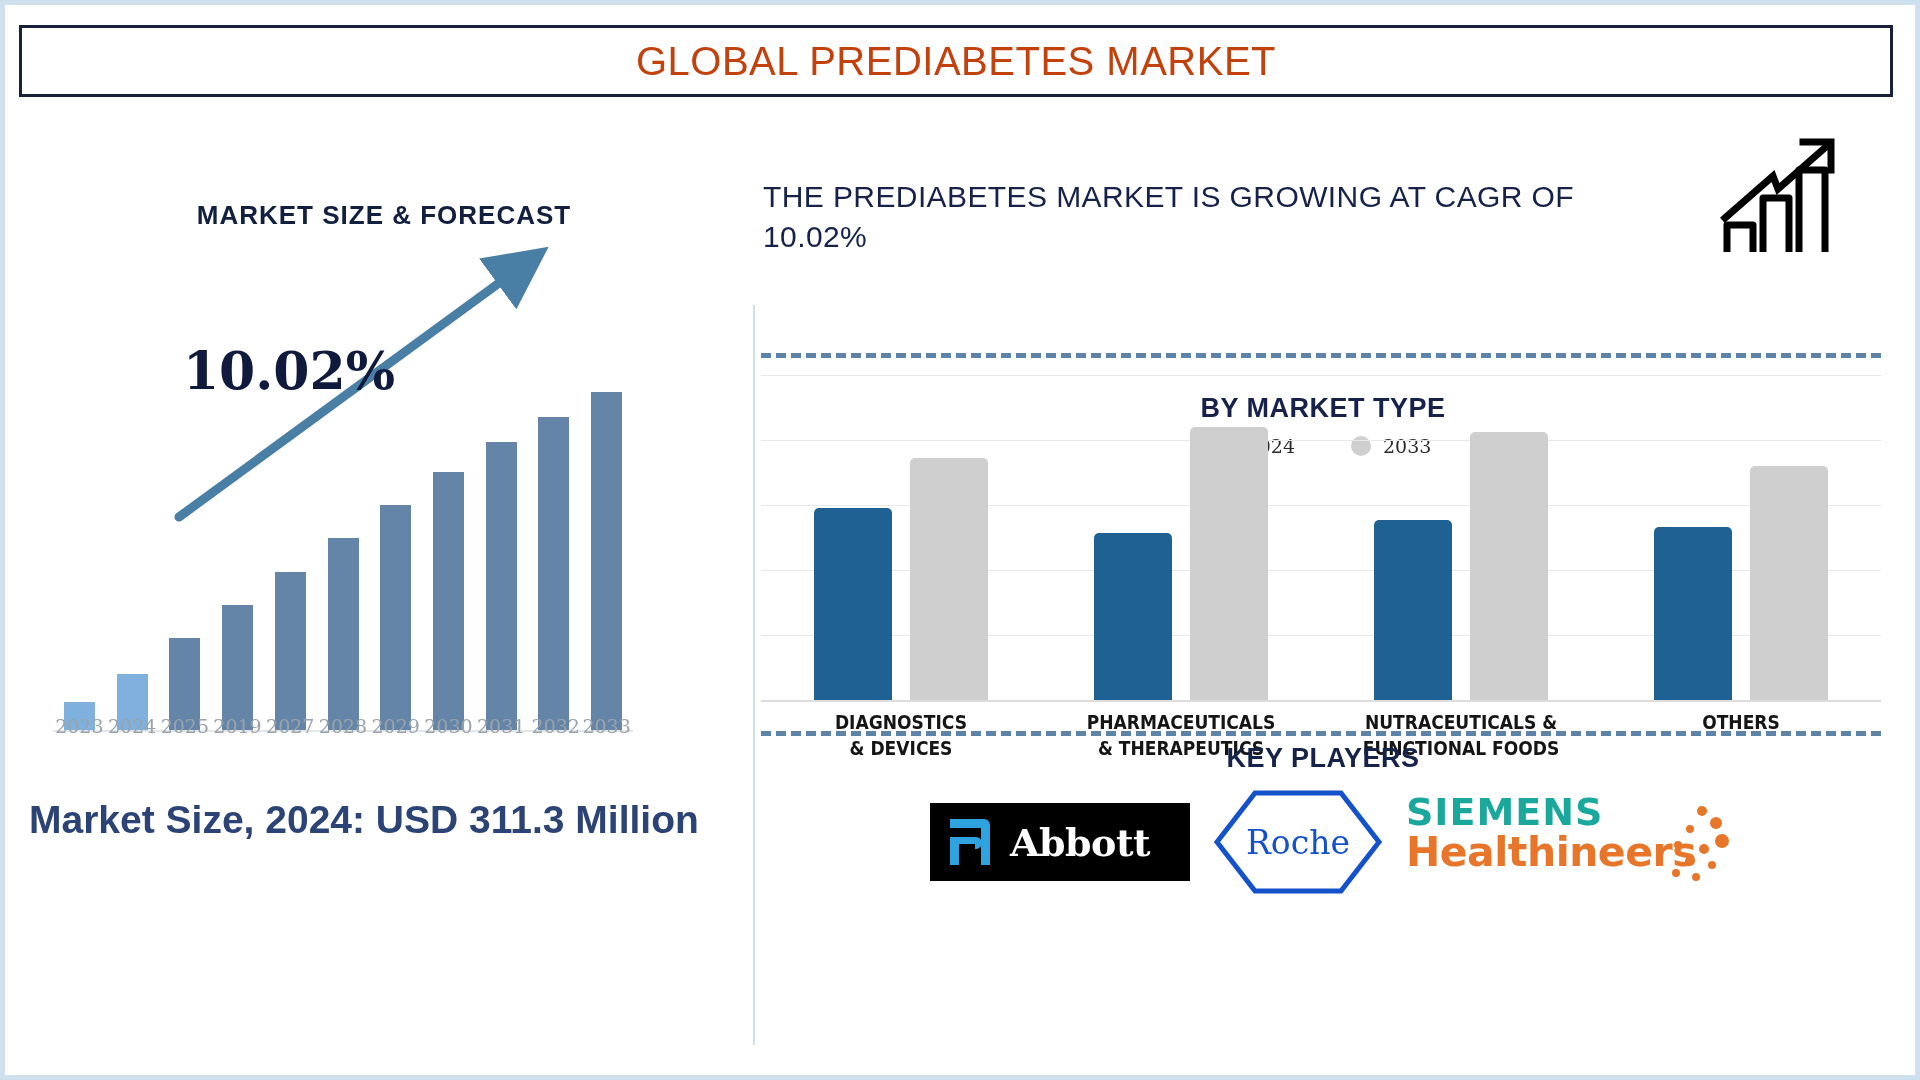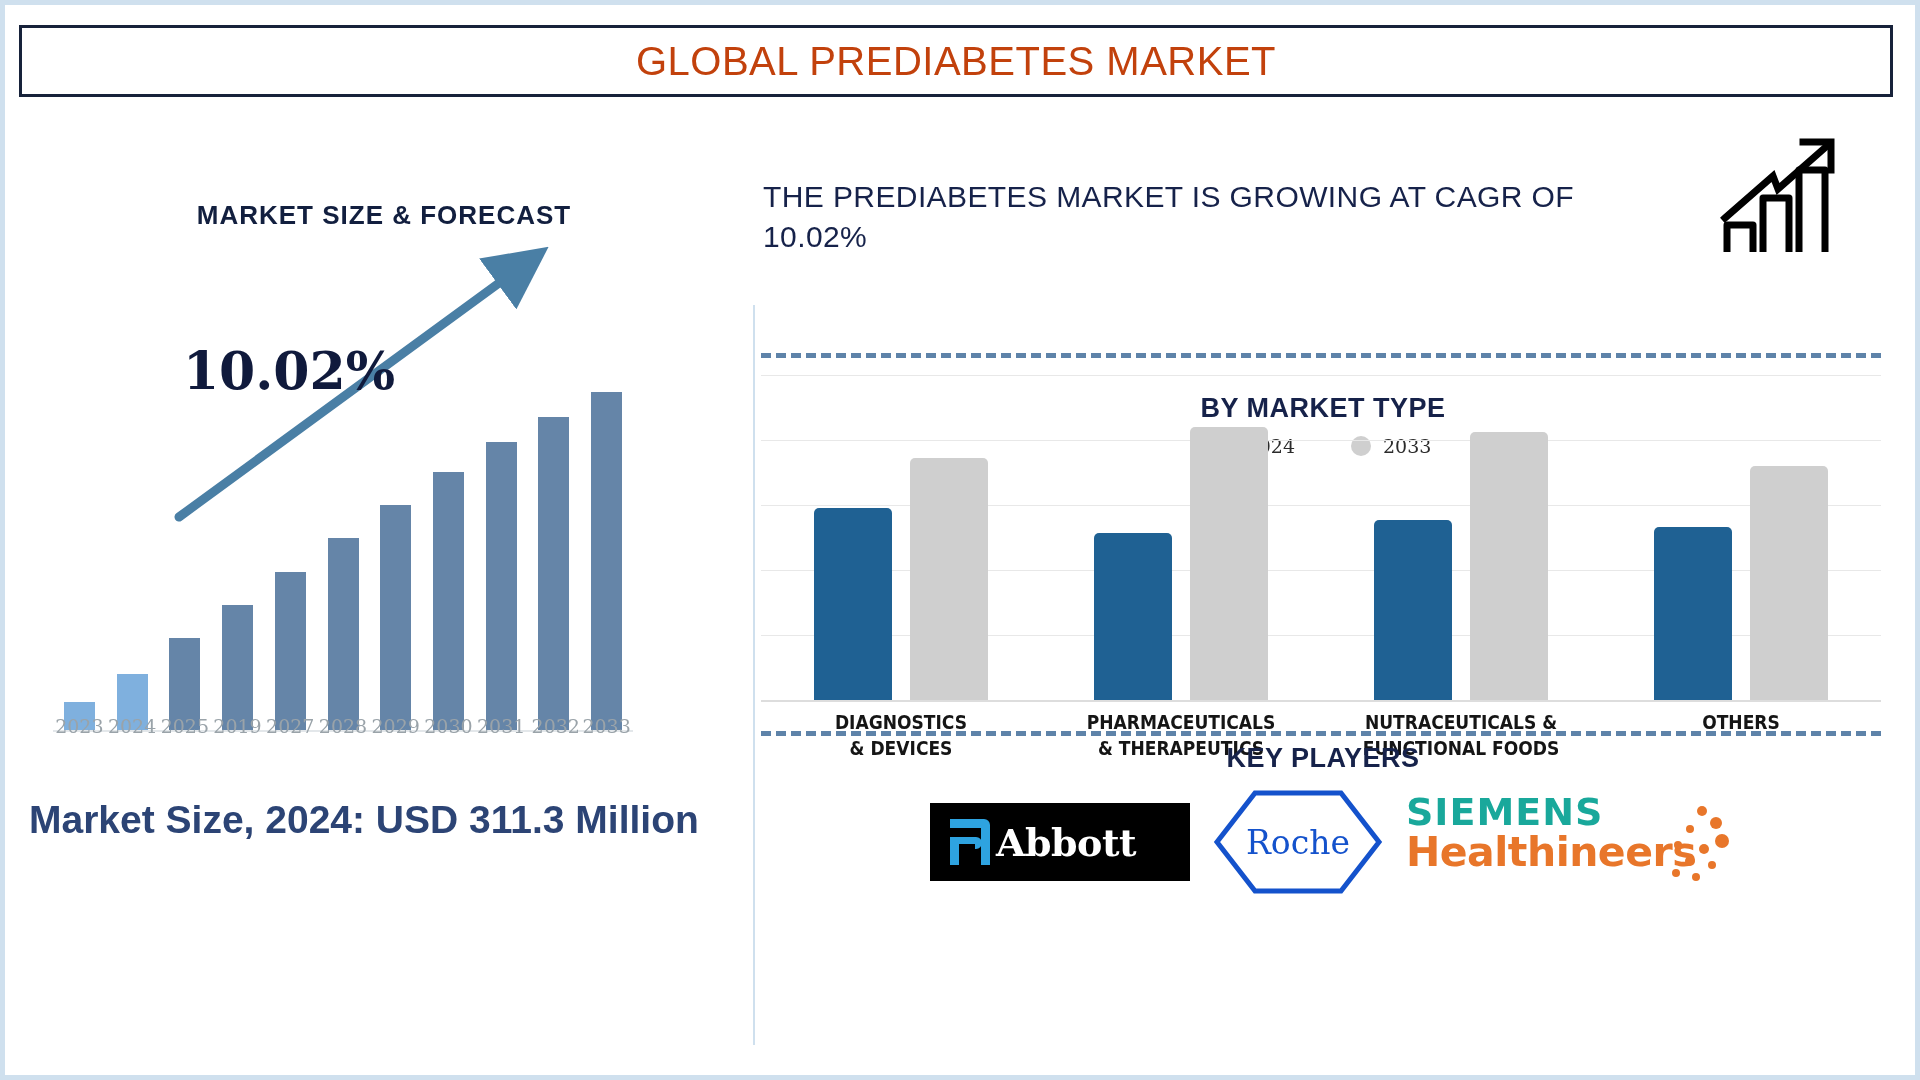--- a/index.html
+++ b/index.html
@@ -177,21 +177,21 @@
     font-size: 27px; font-weight: 700; letter-spacing: 0.5px;
     color: #16224a;
   }
   #kp-row {
     position: absolute; left: 0; top: 672px; width: 1140px; height: 110px;
     display: flex; align-items: center; justify-content: center; gap: 22px;
   }
   
   #logo-abbott {
     background: #000; height: 78px; width: 260px;
-    display: flex; align-items: center; 
+    display: flex; align-items: center; gap: 14px;
     padding: 0 14px;
   }
   #abbott-word {
     color: #fff; font-size: 38px; font-weight: 700;
     font-family: "DejaVu Serif", serif; letter-spacing: -0.5px;
   }
   
   #logo-roche {
     width: 172px; height: 108px;
     position: relative;

